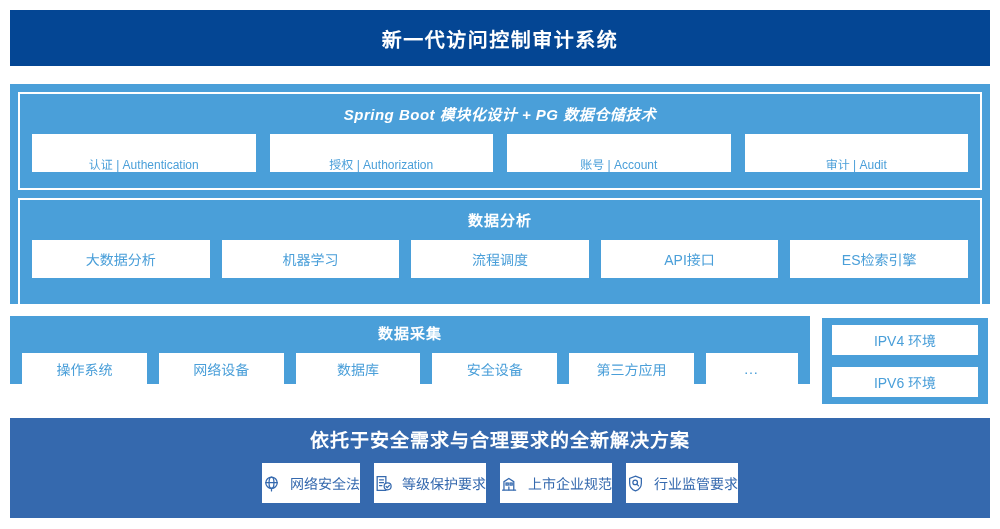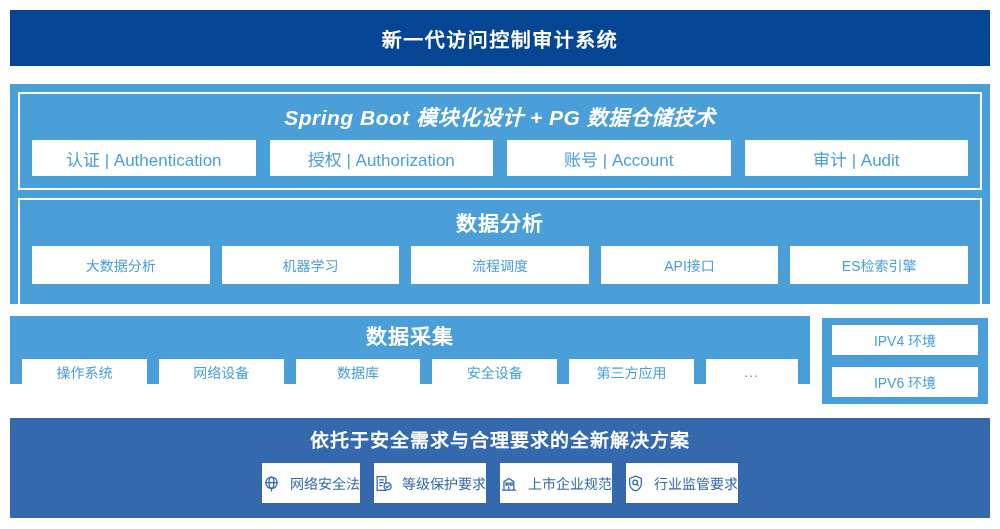--- a/index.html
+++ b/index.html
@@ -56,21 +56,21 @@
   
   .group {
     border: 2px solid #ffffff;
     box-sizing: border-box;
     display: flex;
     flex-direction: column;
     align-items: stretch;
   }
   .group-title {
     color: #ffffff;
-    font-size: 21px;
+    font-size: 15px;
     font-weight: bold;
     text-align: center;
     letter-spacing: 1px;
     line-height: 1;
   }
   .group-title.italic {
     font-style: italic;
     font-weight: bold;
     letter-spacing: 0.5px;
   }
@@ -102,21 +102,21 @@
     width: 980px;
     height: 220px;
     padding: 8px;
   }
   #group-springboot {
     height: 98px;
     padding: 10px 12px 12px 12px;
   }
   #group-springboot .group-title { margin-bottom: 12px; margin-top: 3px; }
   #group-springboot .chip-row { gap: 14px; height: 38px; }
-  #group-springboot .chip { flex: 1 1 0; font-size: 17px; }
+  #group-springboot .chip { flex: 1 1 0; font-size: 12px; align-items: flex-end; }
 
   #group-analysis {
     height: 124px;
     margin-top: 8px;
     padding: 10px 12px 12px 12px;
   }
   #group-analysis .group-title { margin-bottom: 12px; margin-top: 3px; }
   #group-analysis .chip-row { gap: 12px; height: 38px; }
   #group-analysis .chip { flex: 1 1 0; }
 

